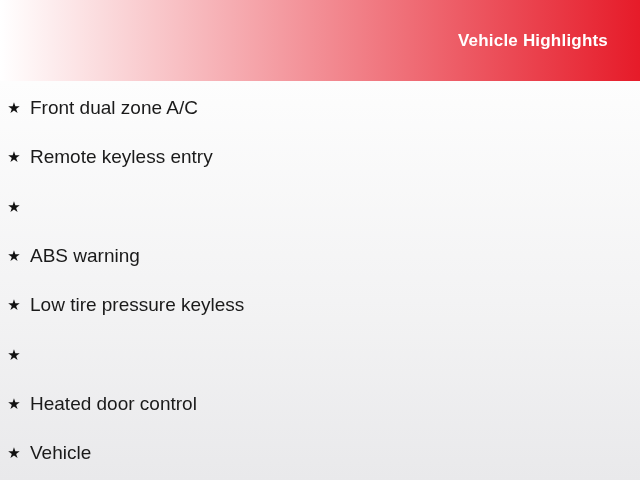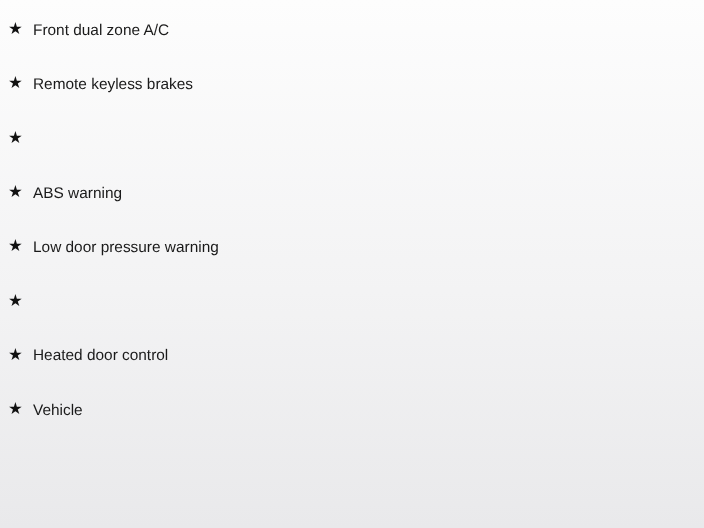--- a/index.html
+++ b/index.html
@@ -56,56 +56,59 @@
   .star {
     font-size: 15px;
     line-height: 1;
     color: #111111;
     width: 14px;
     text-align: center;
     margin-right: 9px;
     flex: 0 0 14px;
   }
   .item-label {
-    font-size: 14px;
+    font-size: 19px;
     color: #1a1a1a;
     line-height: 1;
   }
 </style>
 </head>
 <body>
 
 <div class="panel">
 
+  <div class="header">
+    <span class="header-title">Vehicle Highlights</span>
+  </div>
 
   <div class="content">
     <ul class="highlight-list">
 
       <li class="highlight-item">
         <span class="star">★</span>
         <span class="item-label">Front dual zone A/C</span>
       </li>
 
       <li class="highlight-item">
         <span class="star">★</span>
-        <span class="item-label">Remote keyless brakes</span>
+        <span class="item-label">Remote keyless entry</span>
       </li>
 
       <li class="highlight-item">
         <span class="star">★</span>
       </li>
 
       <li class="highlight-item">
         <span class="star">★</span>
         <span class="item-label">ABS warning</span>
       </li>
 
       <li class="highlight-item">
         <span class="star">★</span>
-        <span class="item-label">Low door pressure warning</span>
+        <span class="item-label">Low tire pressure keyless</span>
       </li>
 
       <li class="highlight-item">
         <span class="star">★</span>
       </li>
 
       <li class="highlight-item">
         <span class="star">★</span>
         <span class="item-label">Heated door control</span>
       </li>

